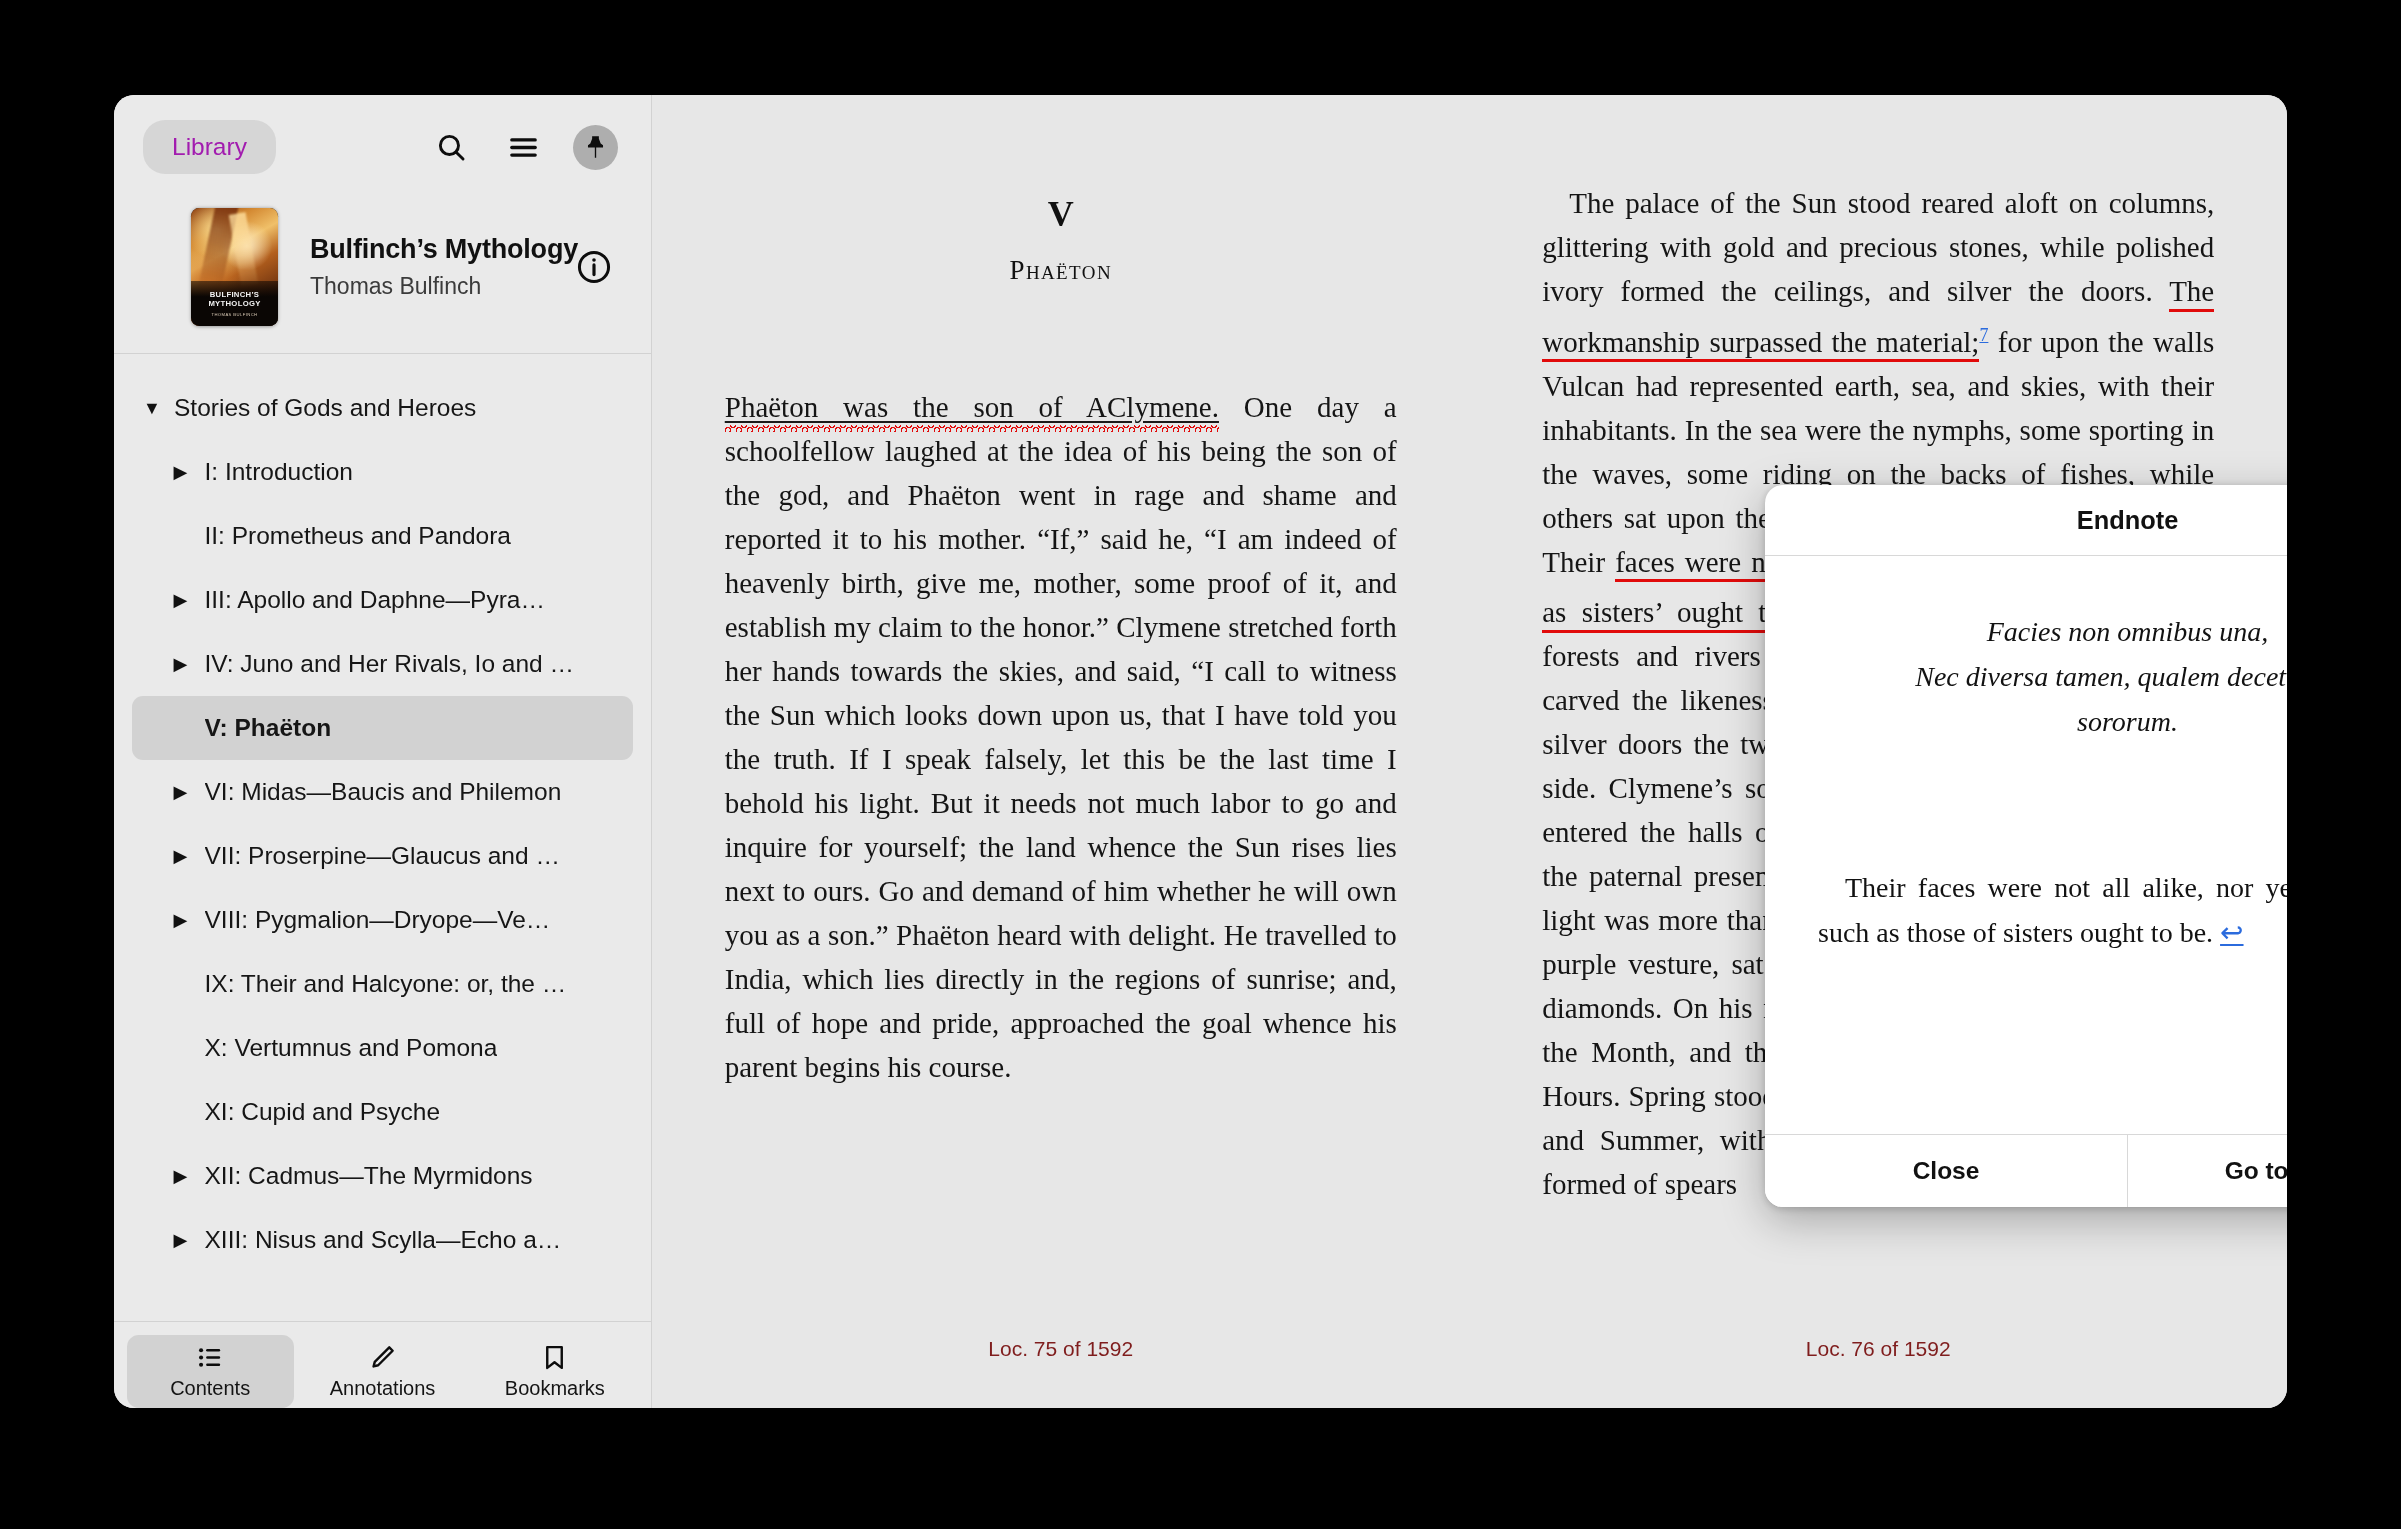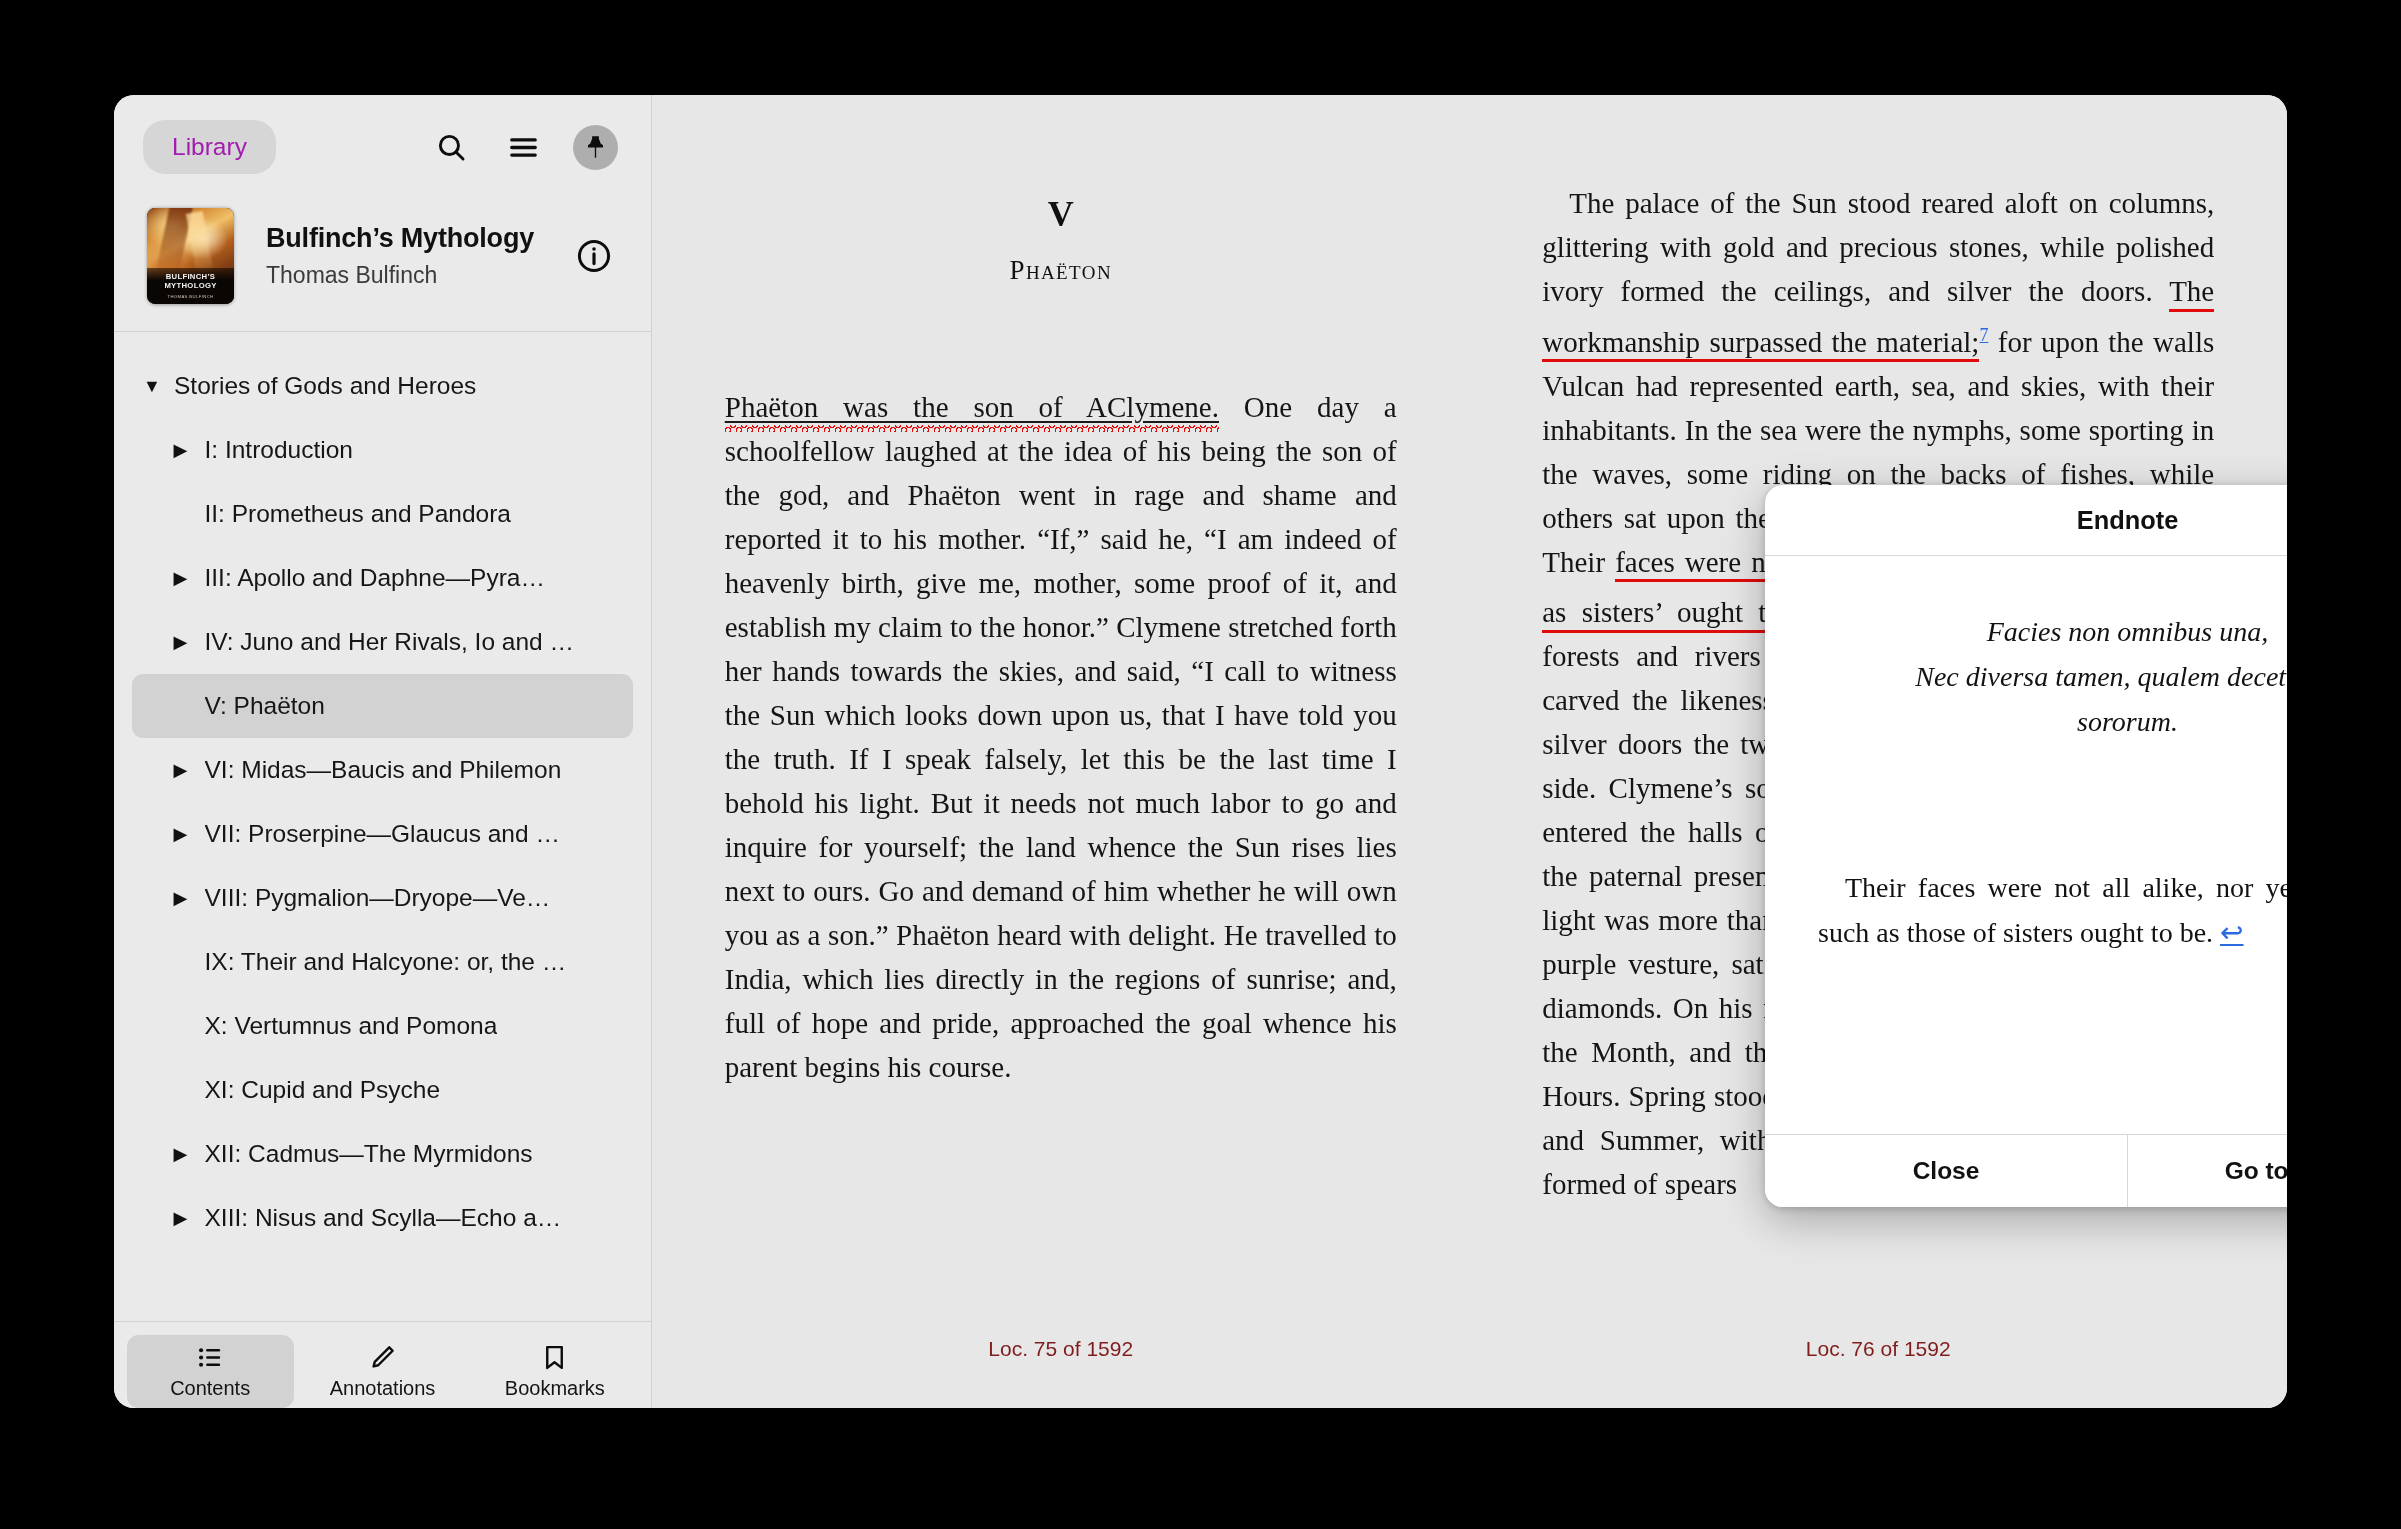--- a/index.html
+++ b/index.html
@@ -77,27 +77,28 @@
   #book-header {
     display: flex;
     align-items: center;
     padding: 9px 36px 27px 33px;
     border-bottom: 1.8px solid #d2d2d2;
     flex-shrink: 0;
   }
 
   #book-cover {
     width: 87px;
-    height: 96px;
+    height: 118px;
     border-radius: 8.2px;
     flex-shrink: 0;
     overflow: hidden;
     position: relative;
     box-shadow: 0 0.9px 3.6px rgba(0,0,0,.35);
     background: #1b1008;
+    margin-left: 44px;
   }
   #book-cover .art {
     position: absolute; inset: 0;
     background:
       radial-gradient(ellipse 60% 40% at 30% 18%, rgba(255,228,150,.95), rgba(255,190,80,0) 62%),
       radial-gradient(ellipse 42% 30% at 64% 32%, rgba(255,240,205,.85), rgba(250,220,160,0) 70%),
       radial-gradient(ellipse 55% 38% at 18% 62%, rgba(208,120,42,.85), rgba(160,80,20,0) 70%),
       linear-gradient(150deg, #8c3f12 0%, #d48a33 22%, #f0c069 38%, #b35f1d 55%, #6d3210 78%, #2a1608 100%);
   }
   #book-cover .streak1 {
@@ -152,21 +153,21 @@
     align-items: center;
     height: 64px;
     padding-left: 14.5px;
     border-radius: 11px;
     cursor: pointer;
     font-size: 24.5px;
     color: #161616;
     white-space: nowrap;
     overflow: hidden;
   }
-  .toc-item.selected { background: #d2d2d2; }
+  .toc-item.selected { background: #d2d2d2; font-weight: bold; }
   .toc-item .caret {
     width: 31px; flex-shrink: 0;
     display: flex; align-items: center;
     font-size: 18px; color: #111; line-height: 1;
   }
   .toc-item.lvl0 { padding-left: 11px; }
   .toc-item.lvl1 .caret-wrap { margin-left: 27px; }
   .toc-label { overflow: hidden; text-overflow: ellipsis; }
 
   .caret-wrap { display:flex; align-items:center; }

